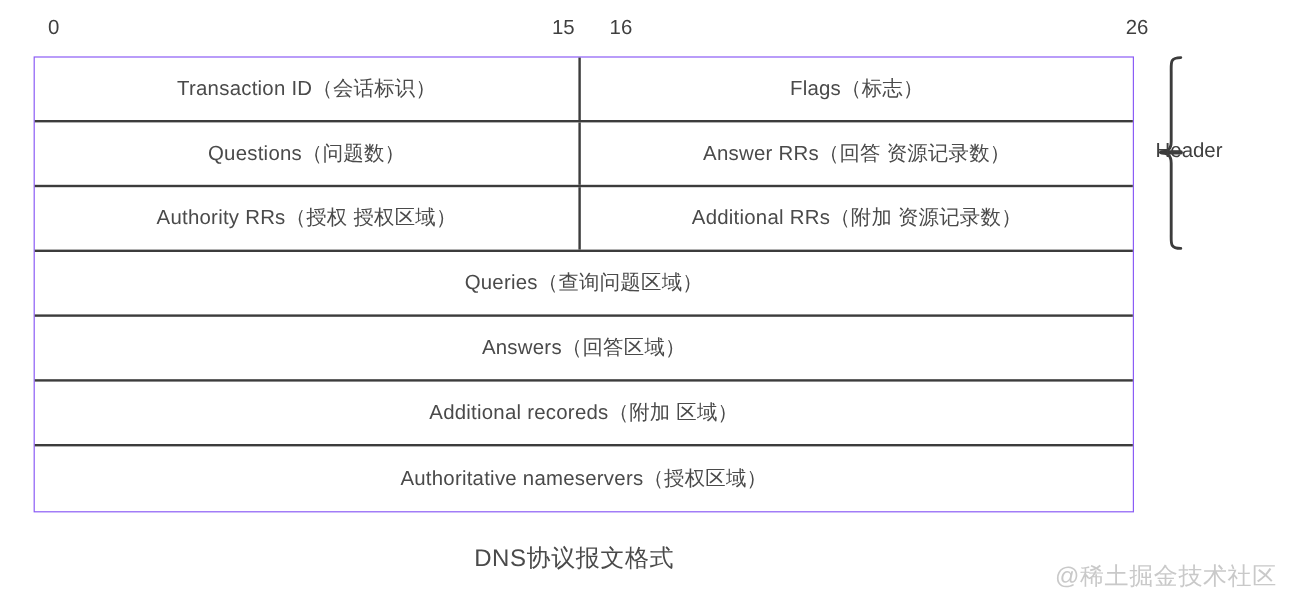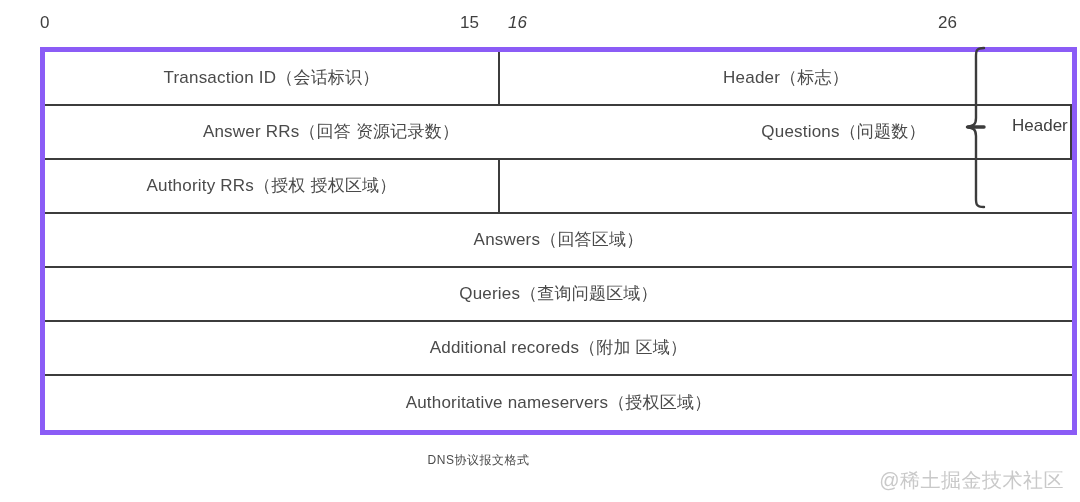--- a/index.html
+++ b/index.html
@@ -27,30 +27,30 @@
   .tick-label {
     position: absolute;
     top: 0;
     font-size: 17px;
     line-height: 22px;
     color: #3f3f3f;
     white-space: nowrap;
   }
   .tick-0   { left: 0; }
   .tick-15  { left: 420px; width: 38px; text-align: left; }
-  .tick-16  { left: 468px; font-style: italic; }
+  .tick-16  { left: 468px; }
   .tick-31  { right: 0; }
 
   
   #packet-table {
     position: absolute;
-    left: 40px;
+    left: 28px;
     top: 47px;
-    width: 1037px;
-    border: 5px solid #8b5cf6;
+    width: 917px;
+    border: 1px solid #8b5cf6;
     box-sizing: border-box;
     background: #ffffff;
   }
   .packet-row {
     display: flex;
     height: 54px;
     border-bottom: 2px solid #3c3c3c;
     box-sizing: border-box;
   }
   .packet-row:last-child {
@@ -81,36 +81,36 @@
   
   #header-brace {
     position: absolute;
     left: 962px;
     top: 40px;
     width: 48px;
     height: 175px;
   }
   #header-label {
     position: absolute;
-    left: 1012px;
+    left: 963px;
     top: 114px;
     font-size: 17px;
     line-height: 24px;
     color: #3f3f3f;
     white-space: nowrap;
   }
 
   
   #caption {
     position: absolute;
     left: 0;
     top: 452px;
     width: 957px;
     text-align: center;
-    font-size: 12px;
+    font-size: 20px;
     color: #4a4a4a;
     letter-spacing: 0.5px;
   }
 
   
   #watermark {
     position: absolute;
     right: 16px;
     bottom: 8px;
     font-size: 20px;
@@ -126,38 +126,39 @@
   <span class="tick-label tick-0">0</span>
   <span class="tick-label tick-15">15</span>
   <span class="tick-label tick-16">16</span>
   <span class="tick-label tick-31">26</span>
 </div>
 
 <div id="packet-table">
 
   <div class="packet-row">
     <div class="cell cell-half-left">Transaction ID（会话标识）</div>
-    <div class="cell cell-half-right">Header（标志）</div>
+    <div class="cell cell-half-right">Flags（标志）</div>
   </div>
 
   <div class="packet-row">
+    <div class="cell cell-half-left">Questions（问题数）</div>
     <div class="cell cell-half-right">Answer RRs（回答 资源记录数）</div>
-    <div class="cell cell-half-left">Questions（问题数）</div>
   </div>
 
   <div class="packet-row">
     <div class="cell cell-half-left">Authority RRs（授权 授权区域）</div>
+    <div class="cell cell-half-right">Additional RRs（附加 资源记录数）</div>
+  </div>
+
+  <div class="packet-row">
+    <div class="cell cell-full">Queries（查询问题区域）</div>
   </div>
 
   <div class="packet-row">
     <div class="cell cell-full">Answers（回答区域）</div>
-  </div>
-
-  <div class="packet-row">
-    <div class="cell cell-full">Queries（查询问题区域）</div>
   </div>
 
   <div class="packet-row">
     <div class="cell cell-full">Additional recoreds（附加 区域）</div>
   </div>
 
   <div class="packet-row">
     <div class="cell cell-full">Authoritative nameservers（授权区域）</div>
   </div>
 

